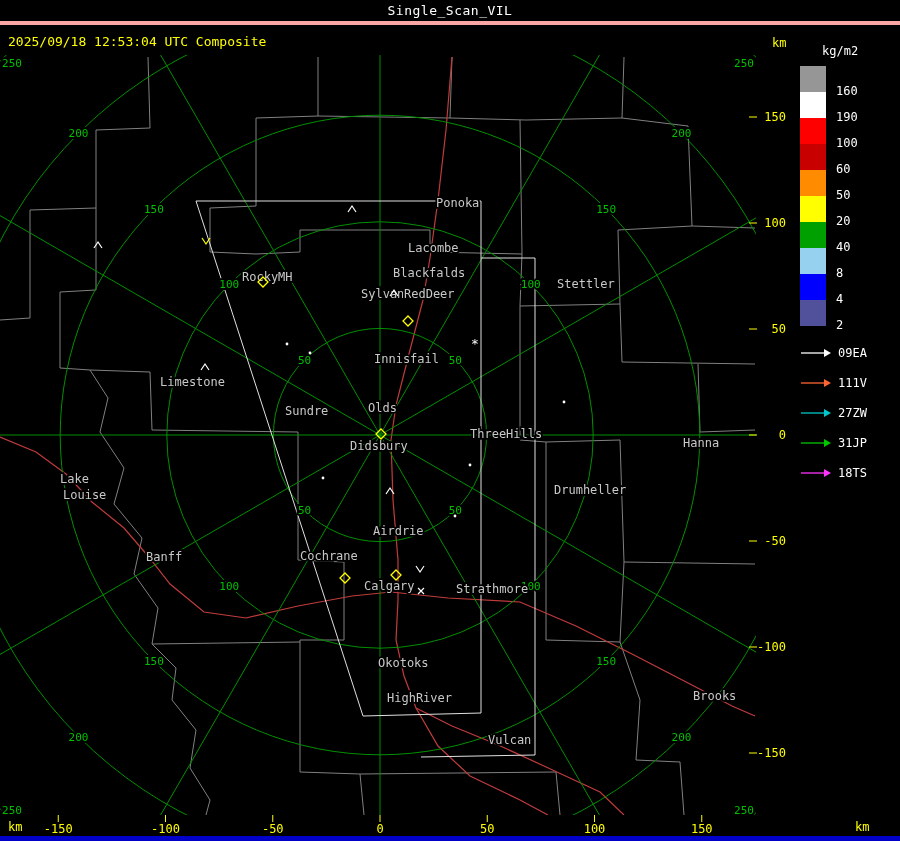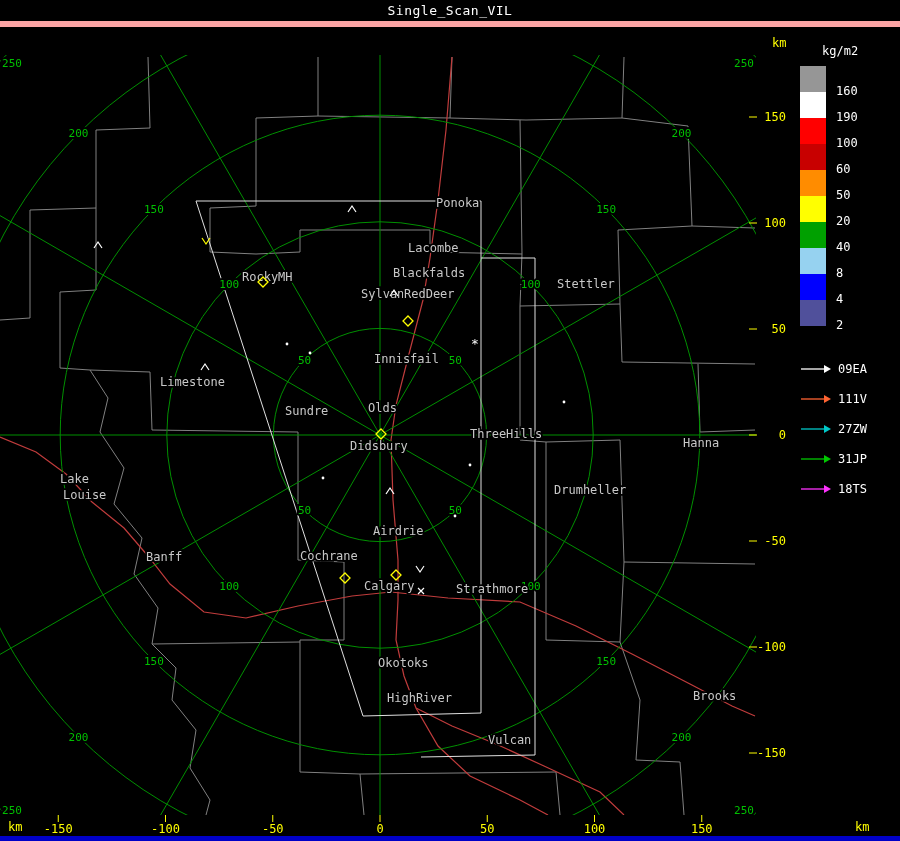--- a/index.html
+++ b/index.html
@@ -1,32 +1,32 @@
 <!DOCTYPE html>
 <html><head>
 <meta charset="utf-8">
 <style>
   html,body{margin:0;padding:0;background:#000;}
   .screen{position:relative;width:900px;height:841px;background:#000;overflow:hidden;
           font-family:"DejaVu Sans Mono",monospace;}
   .titlebar{position:absolute;top:0;left:0;width:900px;height:21px;background:#000;
-            border-bottom:6px solid #fca5a5;text-align:center;line-height:21px;
+            border-bottom:4px solid #fca5a5;text-align:center;line-height:21px;
             font-size:13px;color:#ffffff;letter-spacing:0.5px;}
   .timestamp{position:absolute;left:8px;top:34px;color:#ffff00;font-size:13px;}
   .unit-top-right{position:absolute;left:772px;top:36px;color:#ffff00;font-size:12px;}
   .unit-bottom-left{position:absolute;left:8px;top:820px;color:#ffff00;font-size:12px;}
   .unit-bottom-right{position:absolute;left:855px;top:820px;color:#ffff00;font-size:12px;}
   #map-svg{position:absolute;left:0;top:0;}
   #map-svg text{font-family:"DejaVu Sans Mono",monospace;}
   .legend{position:absolute;left:800px;top:44px;width:100px;color:#fff;}
   .legend-unit{font-size:12px;color:#ffffff;margin-left:22px;margin-bottom:8px;}
   .legend-row{display:flex;align-items:center;height:26px;}
   .legend-swatch{width:26px;height:26px;flex:0 0 26px;}
   .legend-value{margin-left:10px;font-size:12px;color:#ffffff;margin-top:23px;}
-  #legend-tracks{margin-top:28px;}
+  #legend-tracks{margin-top:12px;}
   .track-row{display:flex;align-items:center;height:30px;}
   .track-id{margin-left:6px;font-size:12px;color:#ffffff;}
   .bottombar{position:absolute;left:0;bottom:0;width:900px;height:5px;background:#0000c8;}
 </style>
 </head>
 <body>
 
 <div class="screen">
 
   <div class="titlebar">
@@ -186,20 +186,21 @@
         <text x="380" y="833" fill="#ffff00" font-size="12" text-anchor="middle">0</text>
         <line x1="487.25" y1="815" x2="487.25" y2="822" stroke="#ffff00" stroke-width="1"></line>
         <text x="487.25" y="833" fill="#ffff00" font-size="12" text-anchor="middle">50</text>
         <line x1="594.5" y1="815" x2="594.5" y2="822" stroke="#ffff00" stroke-width="1"></line>
         <text x="594.5" y="833" fill="#ffff00" font-size="12" text-anchor="middle">100</text>
         <line x1="701.75" y1="815" x2="701.75" y2="822" stroke="#ffff00" stroke-width="1"></line>
         <text x="701.75" y="833" fill="#ffff00" font-size="12" text-anchor="middle">150</text>
       </g>
   </svg>
 
+  <div class="timestamp">2025/09/18 12:53:04 UTC Composite</div>
   <div class="unit-top-right">km</div>
   <div class="unit-bottom-left">km</div>
   <div class="unit-bottom-right">km</div>
 
   <div class="legend">
     <div class="legend-unit">kg/m2</div>
     <div id="legend-entries">
         <div class="legend-row">
           <div class="legend-swatch" style="background: rgb(150, 150, 150);"></div>
           <span class="legend-value">160</span>

